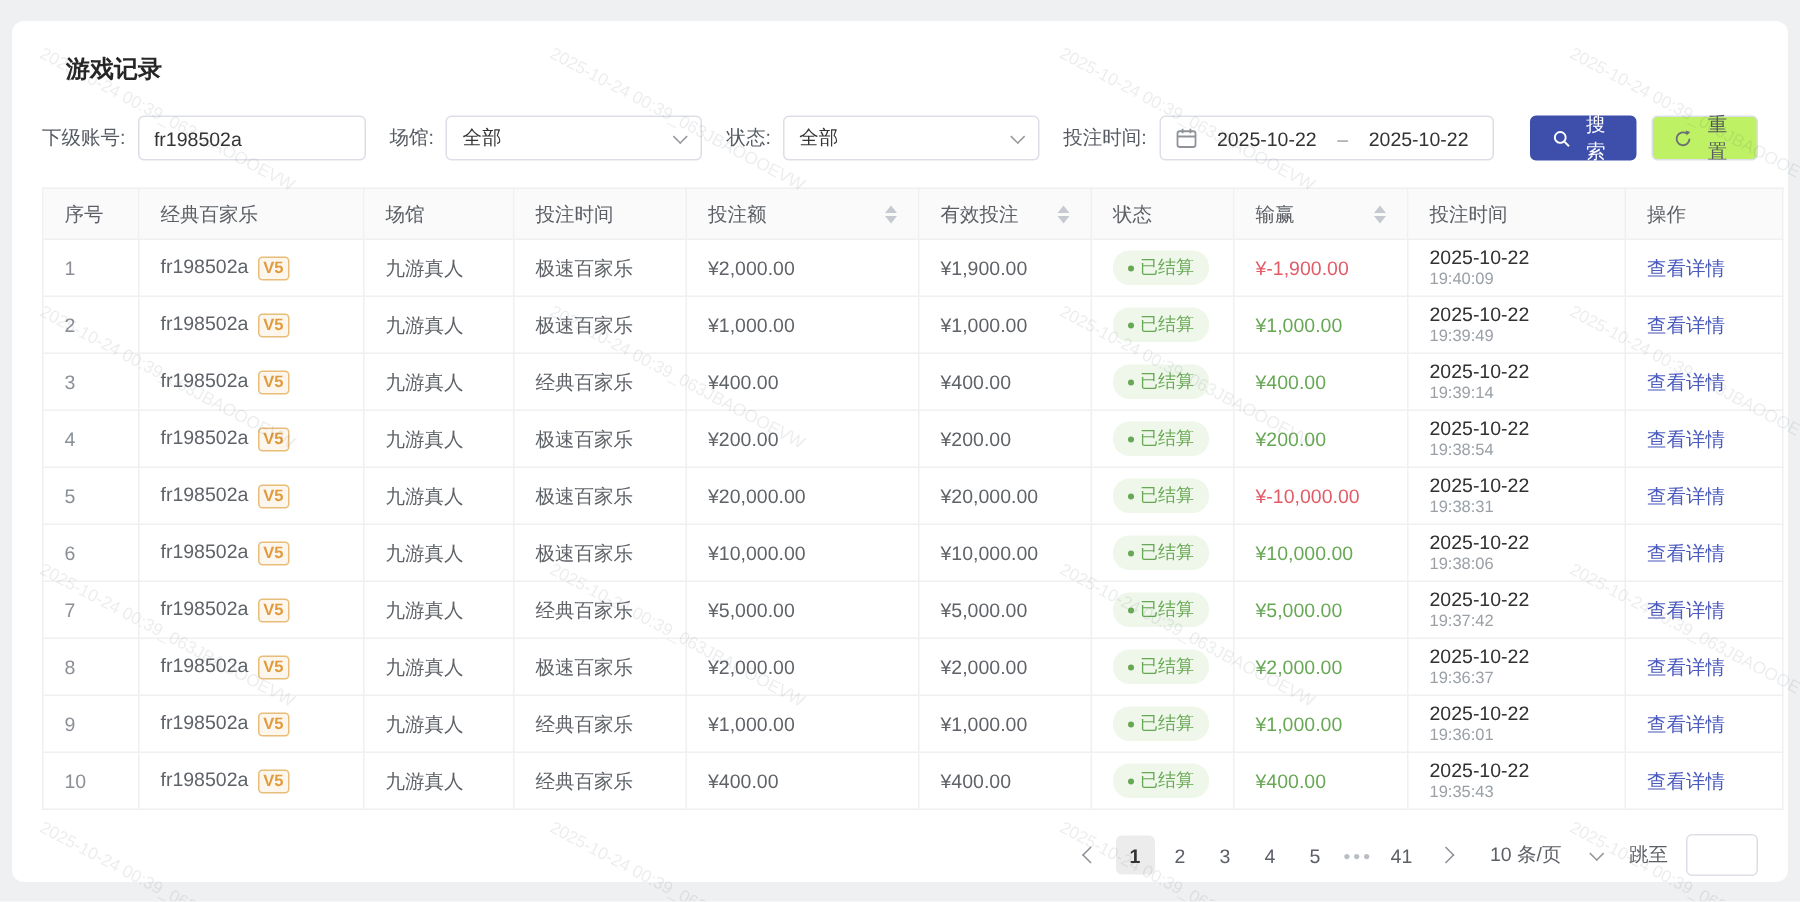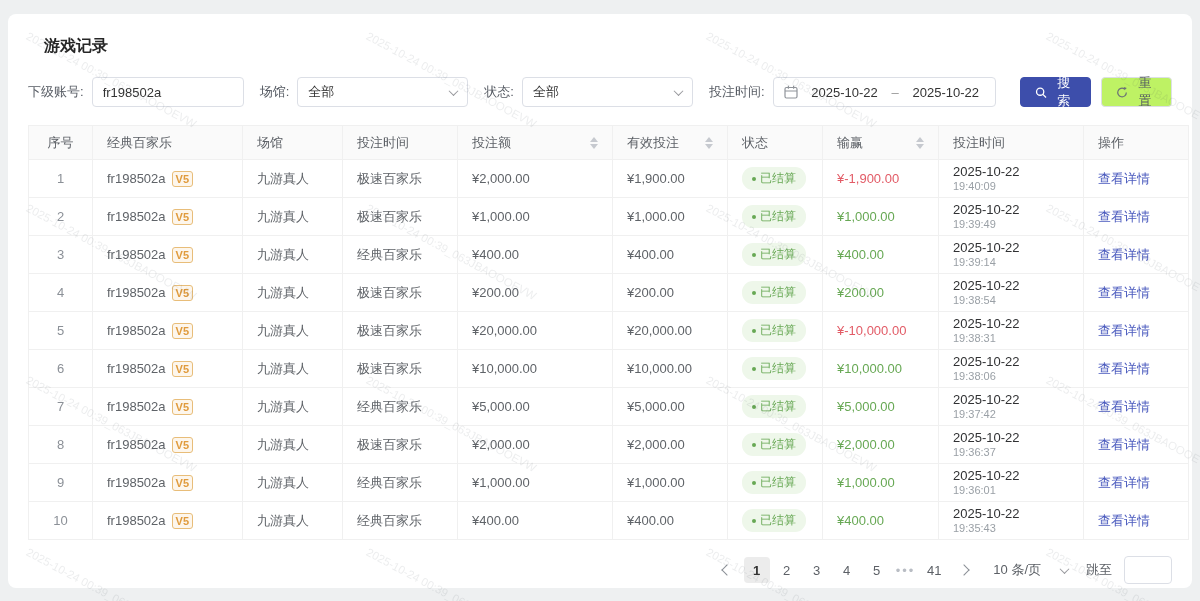--- a/index.html
+++ b/index.html
@@ -27,21 +27,21 @@
   
   table{width:100%;border-collapse:collapse;table-layout:fixed;font-size:13px;color:var(--text)}
   th,td{border:1px solid var(--border);padding:0 14px;text-align:left;overflow:hidden;white-space:nowrap}
   th{background:var(--header-bg);height:34px;font-weight:normal;color:#5c6066}
   td{height:38px}
   .th-inner{display:flex;align-items:center;justify-content:space-between}
   .sorter{display:inline-flex;flex-direction:column;gap:2px;cursor:pointer}
   .sorter i{display:block;width:0;height:0;border-left:4px solid transparent;border-right:4px solid transparent}
   .sorter .up{border-bottom:5px solid #c6c9cf}
   .sorter .down{border-top:5px solid #c6c9cf}
-  .col-center{text-align:center}
+  .col-center{text-align:left}
   td.col-center{color:#8b9097}
   .badge{display:inline-block;margin-left:6px;font-size:11px;font-weight:bold;color:var(--badge);background:var(--badge-bg);border:1px solid var(--badge-border);border-radius:3px;padding:0 3px;line-height:14px}
   .pill{display:inline-flex;align-items:center;gap:4px;background:var(--pill-bg);color:var(--win);border-radius:11px;padding:3px 10px;font-size:12px}
   .pill .dot{width:4px;height:4px;border-radius:50%;background:var(--win)}
   .amt-win{color:var(--win)}
   .amt-loss{color:var(--loss)}
   .cell-date{color:var(--dark);line-height:16px;font-size:13px}
   .cell-time{color:var(--muted);font-size:11px;line-height:13px}
   .link{color:var(--link);cursor:pointer;text-decoration:none}
   

